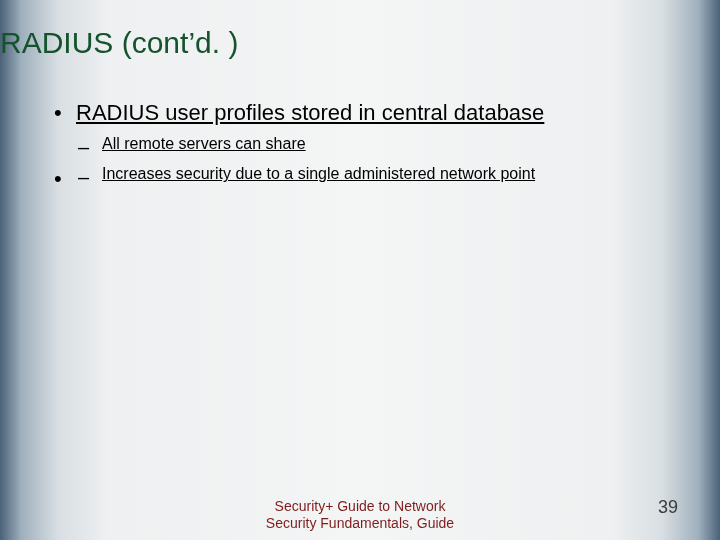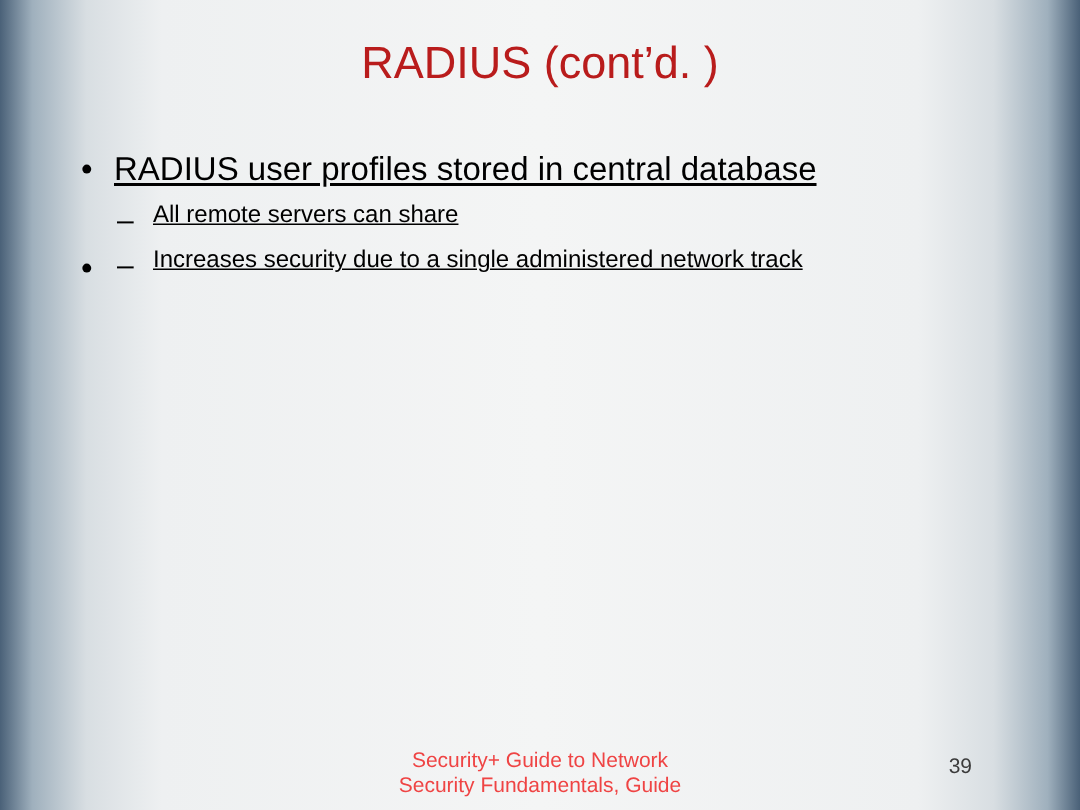--- a/index.html
+++ b/index.html
@@ -18,26 +18,26 @@
       #4a6178 100%);
     position: relative;
     color: #000;
   }
   .slide {
     width: 100%;
     height: 100%;
     padding: 0;
   }
   .title {
-    text-align: center;
+    text-align: left;
     font-size: 30px;
     font-weight: 400;
     padding-top: 26px;
     padding-bottom: 18px;
-    color: #b91c1c;
+    color: #14532d;
   }
   .content {
     padding: 20px 50px 0 50px;
     text-decoration: underline;
   }
   ul.level1 {
     list-style: none;
     font-size: 22px;
     line-height: 1.35;
   }
@@ -72,33 +72,33 @@
     font-size: 20px;
   }
   .footer {
     position: absolute;
     bottom: 0;
     left: 0;
     width: 100%;
     height: 42px;
     text-align: center;
     font-size: 14px;
-    color: #ef4444;
+    color: #7f1d1d;
     line-height: 1.2;
     overflow: hidden;
   }
   .footer-text {
     display: inline-block;
     max-width: 260px;
   }
   .page-num {
     position: absolute;
-    right: 72px;
+    right: 42px;
     bottom: 22px;
-    font-size: 14px;
+    font-size: 18px;
     color: #3b3b3b;
     text-align: center;
   }
 </style>
 </head>
 <body>
 
 <div class="slide">
 
   <h1 class="title">RADIUS (cont’d. )</h1>
@@ -109,21 +109,21 @@
         <span>RADIUS user profiles stored in central database</span>
         <ul class="level2">
           <li>
             <span>All remote servers can share</span>
           </li>
         </ul>
       </li>
       <li>
         <ul class="level2">
           <li>
-            <span>Increases security due to a single administered network track</span>
+            <span>Increases security due to a single administered network point</span>
           </li>
         </ul>
       </li>
     </ul>
   </div>
 
   <div class="footer">
     <div class="footer-text">
       <span>Security+ Guide to Network</span><br>
       <span>Security Fundamentals, Guide</span>

